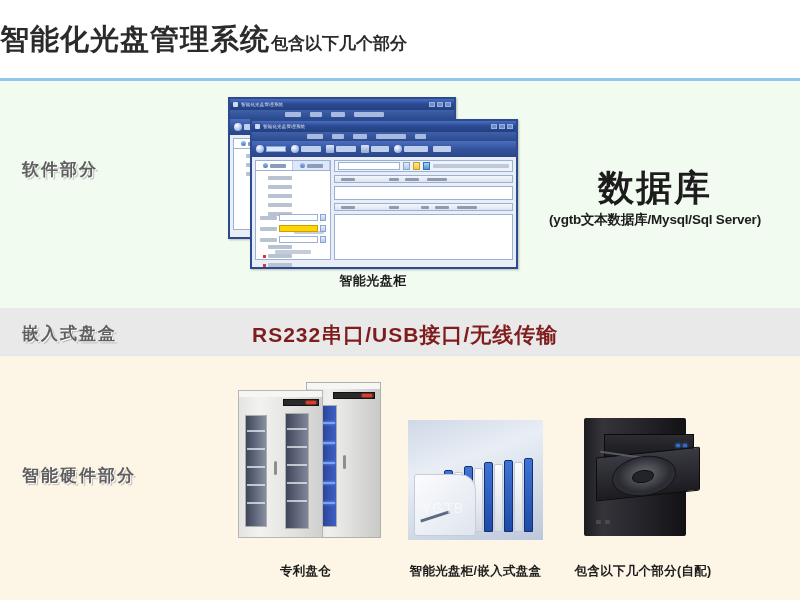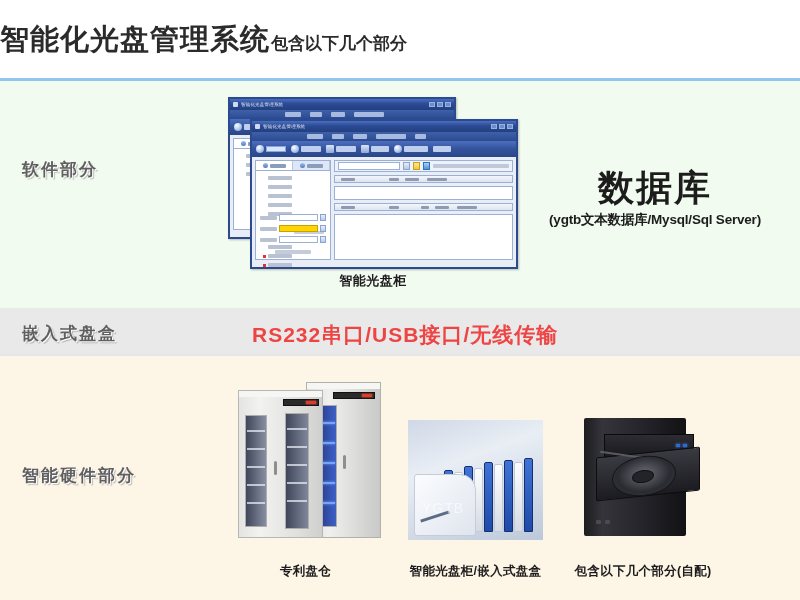--- a/index.html
+++ b/index.html
@@ -47,21 +47,21 @@
     text-shadow: 1px 1px 0 #ffffff, 2px 2px 1px rgba(120,120,120,.45);
     white-space: nowrap;
   }
   .label-software { top: 158px; }
   .label-connect  { top: 322px; }
   .label-hardware { top: 464px; }
 
   
   .connect-text {
     position: absolute; left: 252px; top: 321px;
-    font-size: 21px; font-weight: bold; color: #ef4444;
+    font-size: 21px; font-weight: bold; color: #7f1d1d;
     letter-spacing: 1px; white-space: nowrap;
   }
 
   
   .db-block {
     position: absolute; left: 520px; top: 155px; width: 270px;
     text-align: center;
     margin-top: 12px;
   }
   .db-title {

